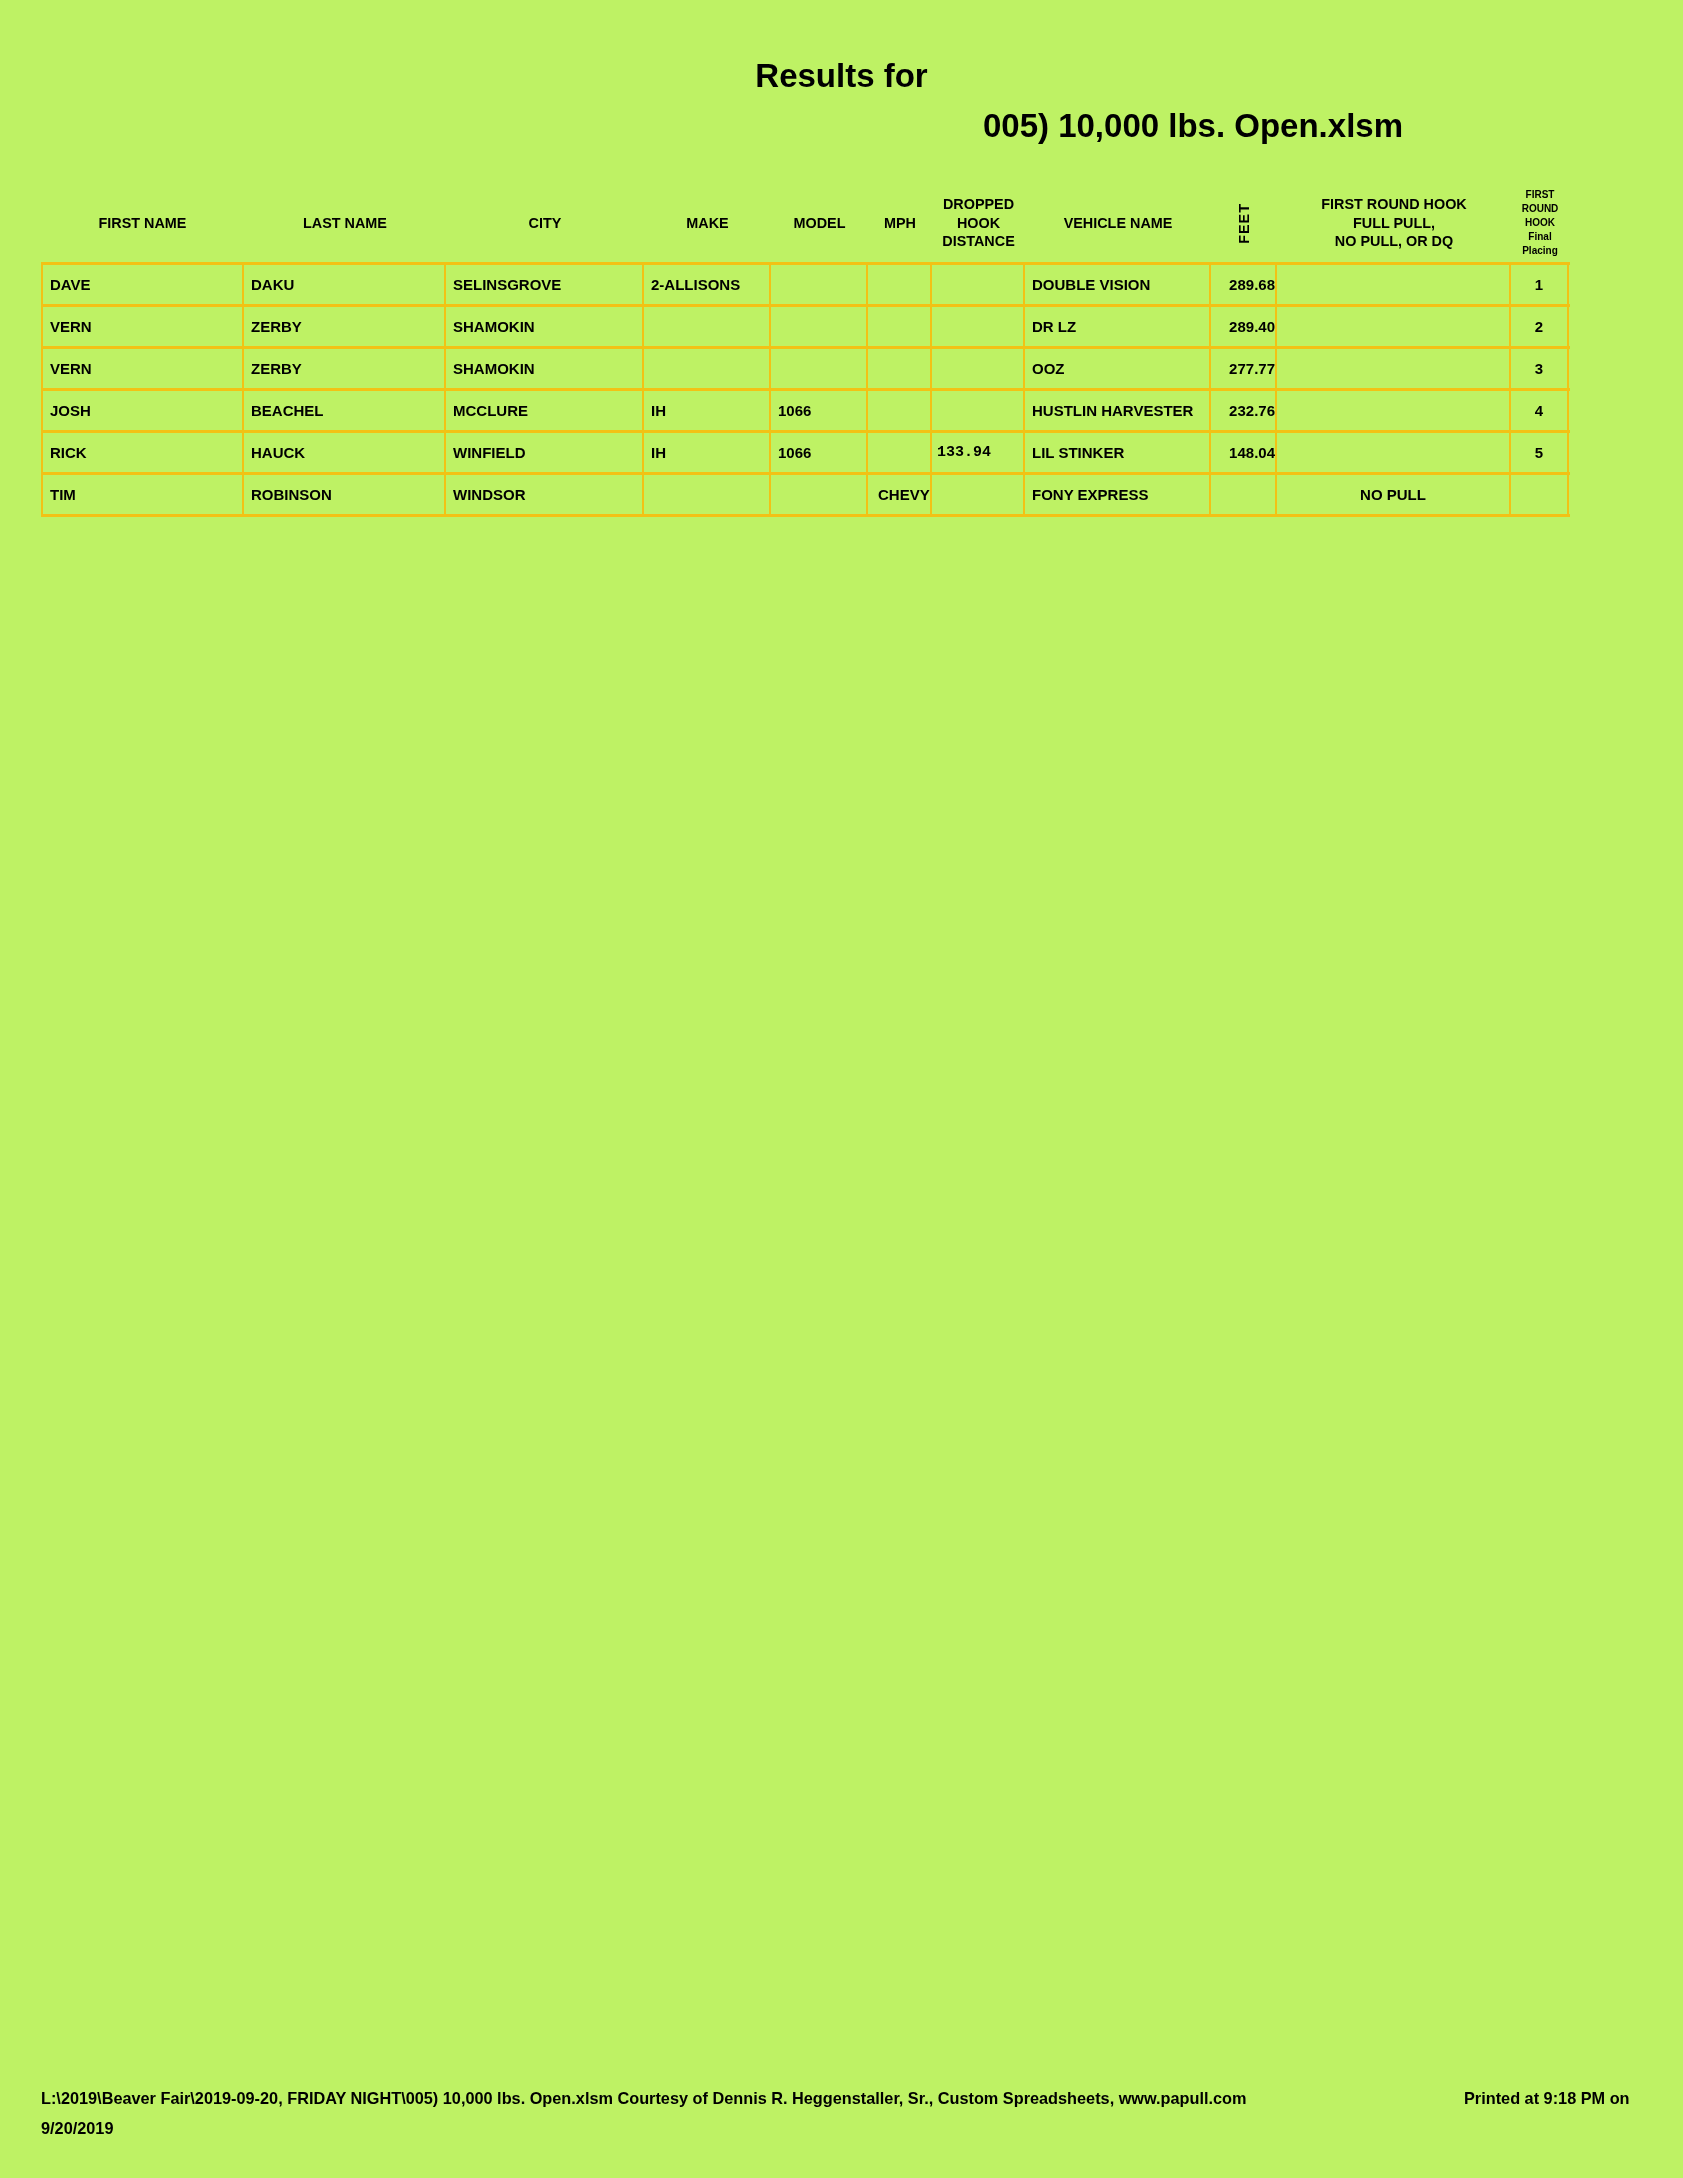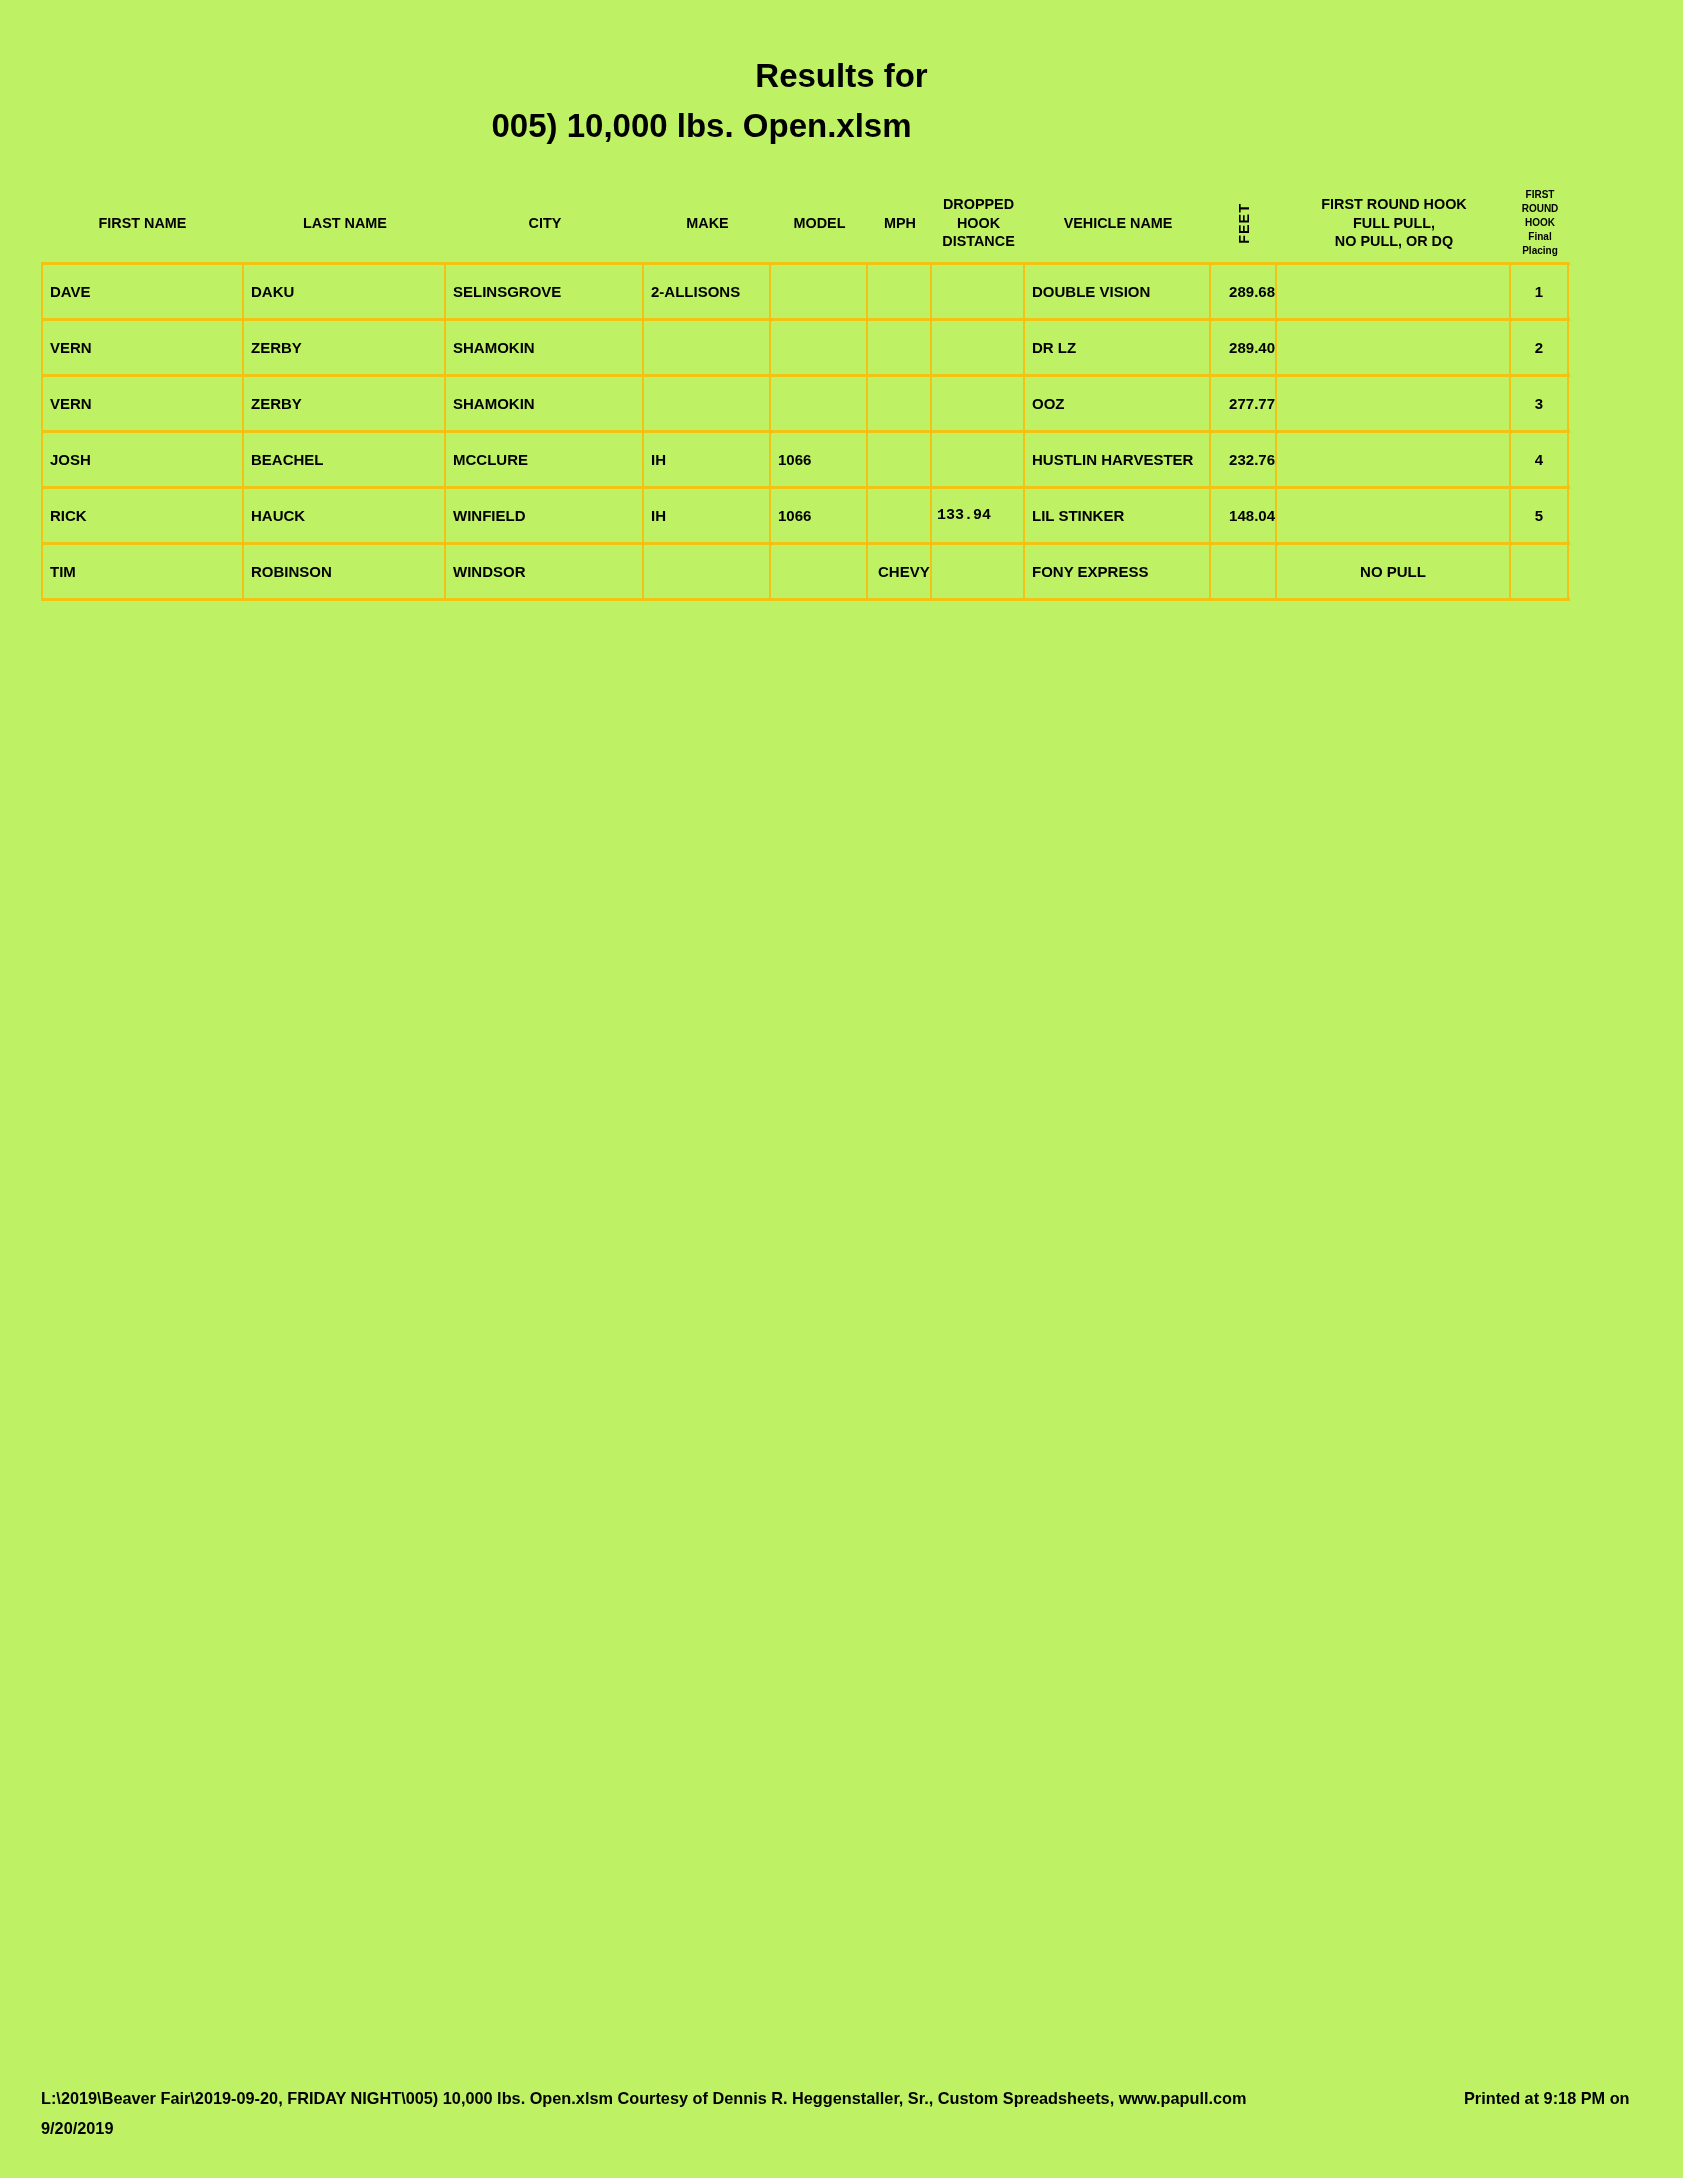--- a/index.html
+++ b/index.html
@@ -11,42 +11,42 @@
     font-family:"Liberation Sans", sans-serif;
     color:#000000;
     overflow:hidden;
   }
   .title-line1 {
     position:absolute; top:57px; left:0; width:1683px;
     text-align:center; font-size:33px; font-weight:bold;
   }
   .title-line2 {
     position:absolute; top:107px; left:0; width:1403px;
-    text-align:center; font-size:33px; font-weight:bold;
+    text-align:right; font-size:33px; font-weight:bold;
   }
   .table-wrap { position:absolute; left:41px; top:184px; width:1529px; }
   .grid-row {
     display:grid;
     grid-template-columns:203px 202px 198px 127px 97px 64px 93px 186px 66px 234px 58px;
   }
   
   .header-row { height:78px; align-items:center; }
   .hcell {
     display:flex; align-items:center; justify-content:center;
     text-align:center; font-weight:bold; font-size:14.4px;
     line-height:1.3; white-space:pre-line; height:100%;
   }
   .hcell.small { font-size:10px; line-height:1.4; }
   .feet-rot {
     writing-mode:vertical-rl; transform:rotate(180deg);
     font-weight:bold; font-size:14.4px; letter-spacing:1px;
   }
   
   .tbody { border-top:3px solid var(--gold); }
-  .trow { height:56px; border-bottom:3px solid var(--gold); }
+  .trow { height:42px; border-bottom:3px solid var(--gold); }
   .trow .cell {
     display:flex; align-items:center;
     font-weight:bold; font-size:15px;
     border-right:2px solid var(--gold);
     height:100%; overflow:hidden; white-space:nowrap;
   }
   .trow .cell:first-child { border-left:2px solid var(--gold); }
   .t-left   { justify-content:flex-start; padding-left:7px; }
   .t-mph    { justify-content:flex-start; padding-left:10px; }
   .t-drop   { justify-content:flex-end; padding-right:32px;font-family:Liberation Mono, monospace; }

